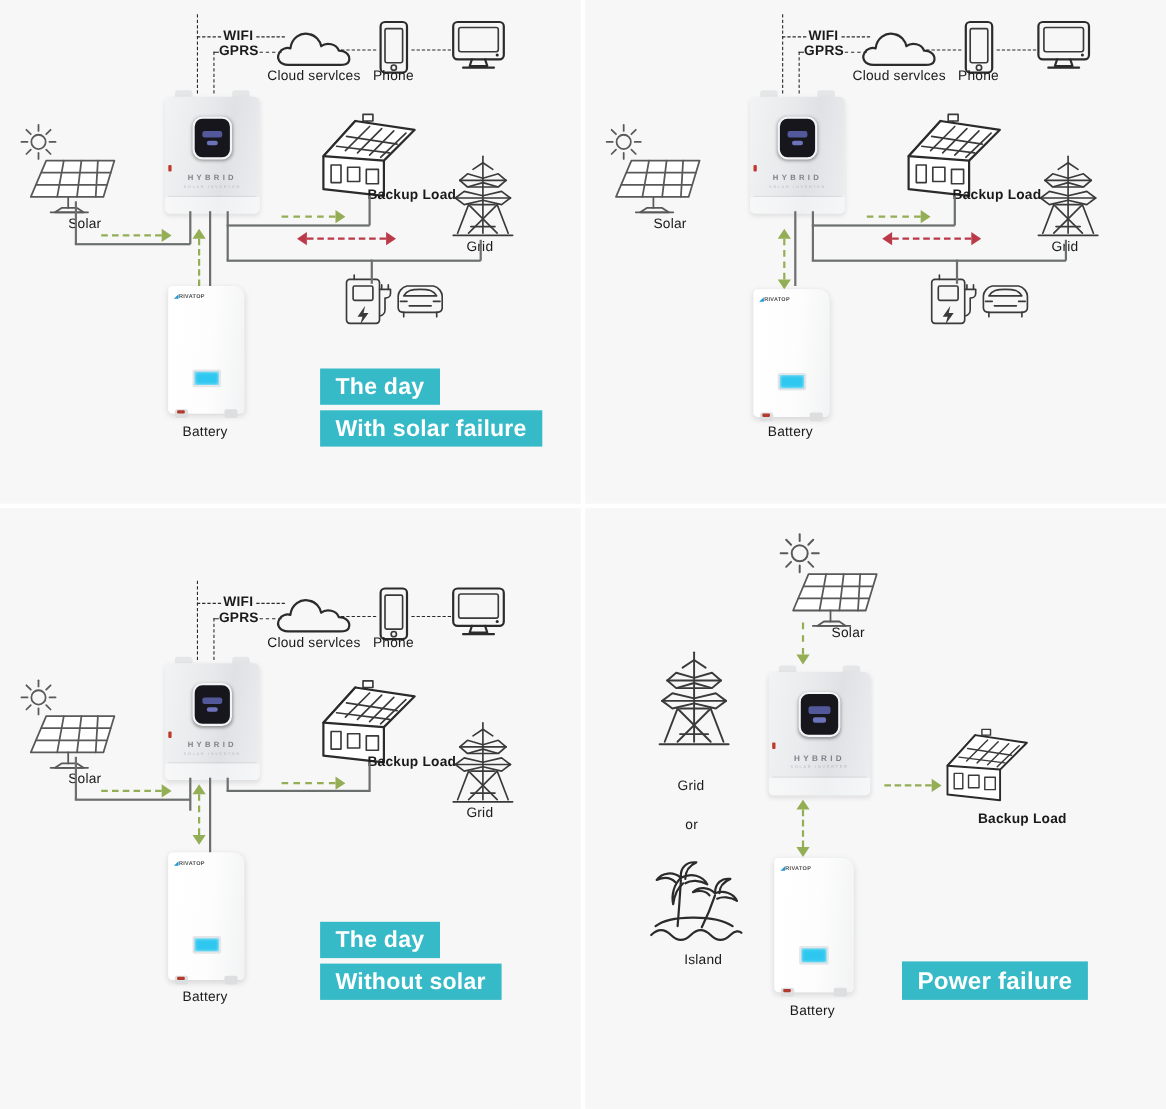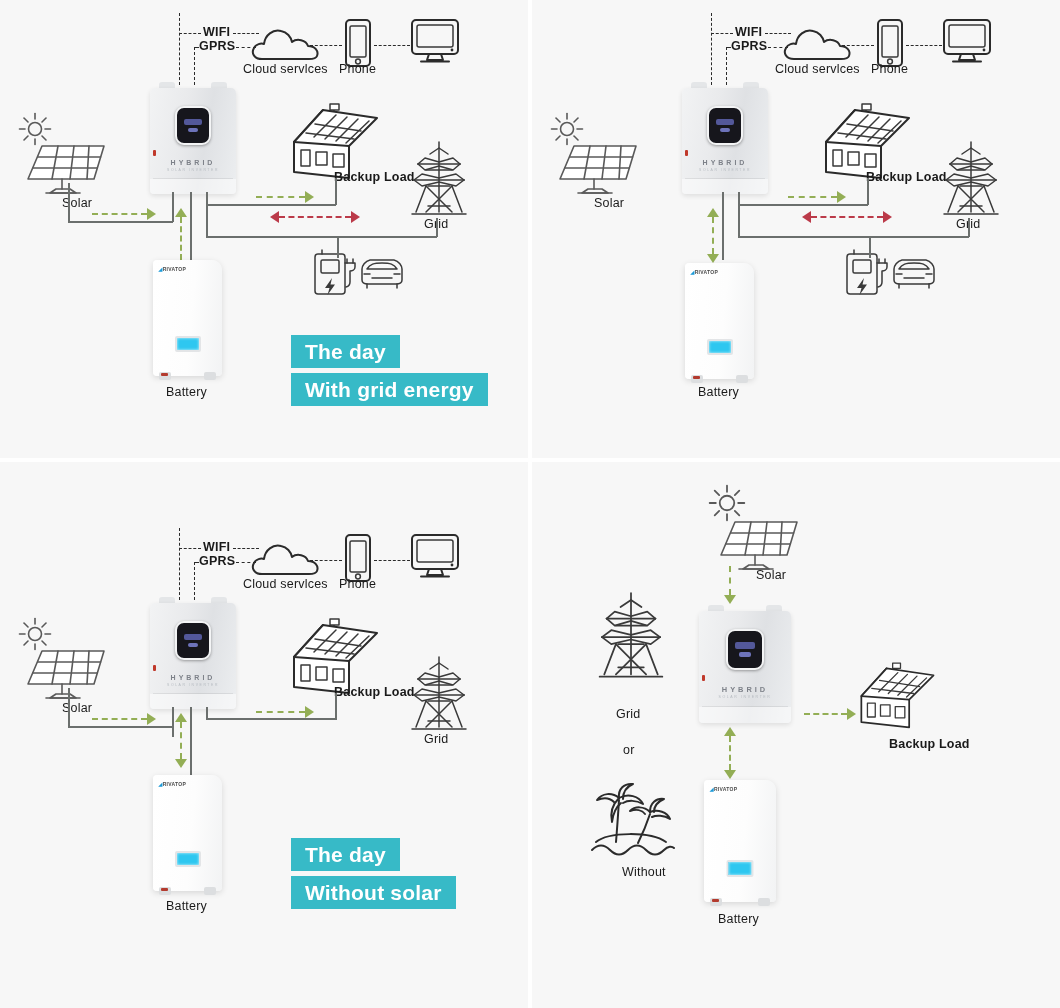--- a/index.html
+++ b/index.html
@@ -325,21 +325,21 @@
       <div class="shell">
         <div class="logo"><i>◢</i>RIVATOP</div>
         <div class="disp" style="top:76px;width:22px;height:12px;"></div>
       </div>
       <div class="footL"></div>
       <div class="footR"></div>
     </div>
     <span class="lbl" style="left:166px;top:385px;">Battery</span>
 
     <div class="banner" style="left:291px;top:335px;height:33px;font-size:21px;">The day</div>
-    <div class="banner" style="left:291px;top:373px;height:33px;font-size:21px;">With grid energy</div>
+    <div class="banner" style="left:291px;top:373px;height:33px;font-size:21px;">With solar failure</div>
   </div>
 
   <div class="quad" id="q-tr">
 
     <div class="dashv" style="left:179px;top:13px;height:72px;"></div>
     <div class="dash" style="left:179px;top:33px;width:22px;"></div>
     <div class="dash" style="left:233px;top:33px;width:26px;"></div>
     <div class="dashv" style="left:194px;top:47px;height:38px;"></div>
     <div class="dash" style="left:194px;top:47px;width:5px;"></div>
     <div class="dash" style="left:236px;top:47px;width:20px;"></div>
@@ -761,21 +761,21 @@
           <path d="M31 20 C30 36 29 50 28 62"></path>
           <path d="M62 32 C56 26 47 26 42 31 C48 29 54 30 57 34"></path>
           <path d="M62 32 C62 23 68 18 76 19 C69 22 66 26 66 32"></path>
           <path d="M62 32 C70 29 79 32 82 39 C76 35 68 35 64 37"></path>
           <path d="M62 34 C58 46 54 55 50 63"></path>
           <path d="M8 62 C20 52 62 51 78 62"></path>
           <path d="M4 70 C10 64 16 64 22 70 C28 76 34 76 40 70 C46 64 52 64 58 70 C64 76 70 76 76 70 C80 66 84 66 86 68"></path>
         </g>
       </svg>
     </div>
-    <span class="lbl" style="left:90px;top:403px;">Without</span>
+    <span class="lbl" style="left:90px;top:403px;">Island</span>
 
     <div class="inv" style="left:167px;top:143px;width:92px;height:118px;">
       <div class="tabL"></div>
       <div class="tabR"></div>
       <div class="body">
         <div class="screen" style="top:18px;width:34px;height:37px;">
           <div class="s1"></div>
             <div class="s2"></div>
         </div>
         <div class="led" style="top:64px;"></div>
@@ -821,17 +821,18 @@
     <div class="bat" style="left:172px;top:318px;width:72px;height:122px;">
       <div class="shell">
         <div class="logo"><i>◢</i>RIVATOP</div>
         <div class="disp" style="top:80px;width:23px;height:13px;"></div>
       </div>
       <div class="footL"></div>
       <div class="footR"></div>
     </div>
     <span class="lbl" style="left:186px;top:450px;">Battery</span>
 
+    <div class="banner" style="left:288px;top:412px;height:35px;font-size:22px;">Power failure</div>
   </div>
 
   <div class="vdiv"></div>
   <div class="hdiv"></div>
 </div>
 
 </body></html>

